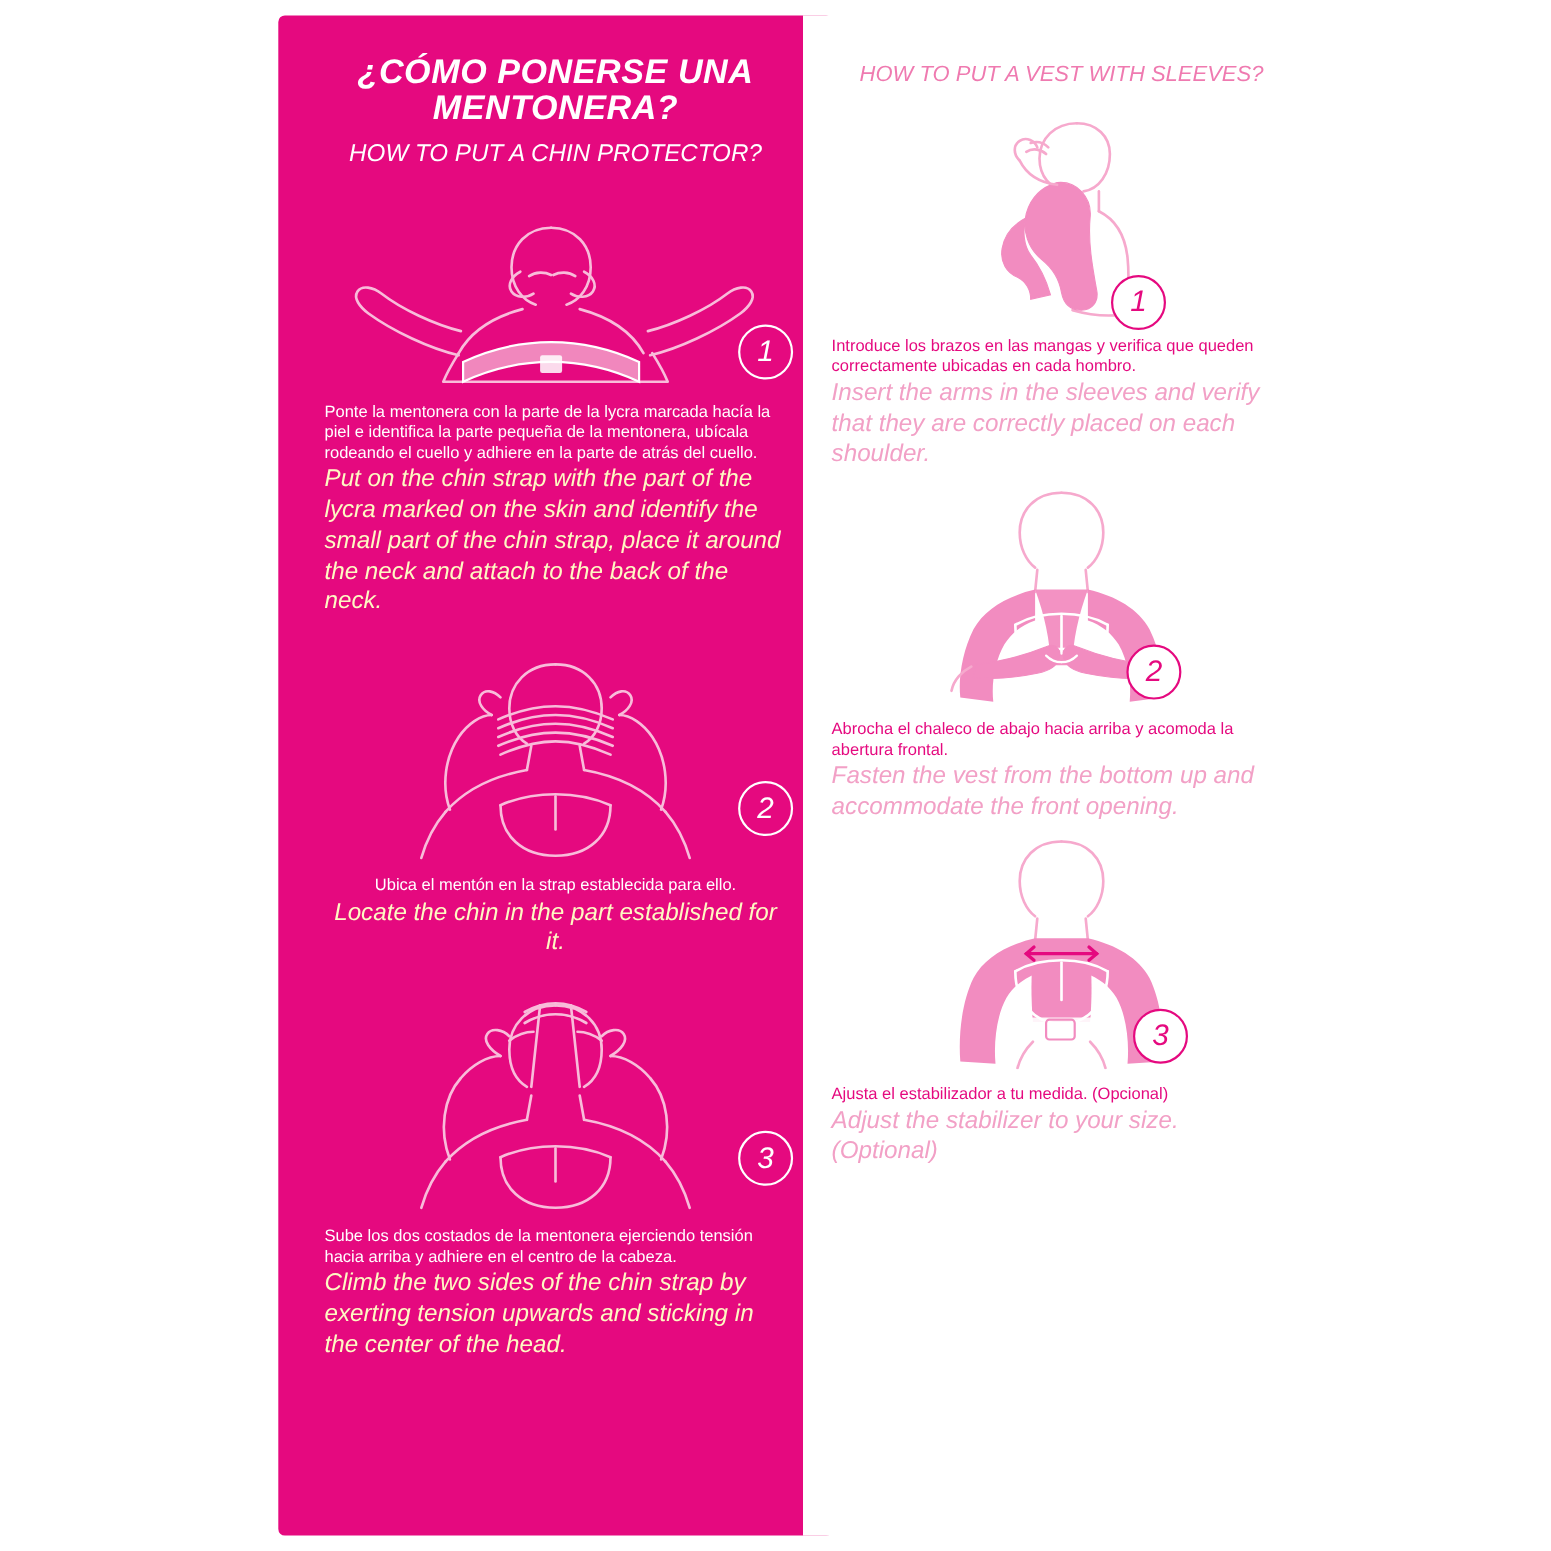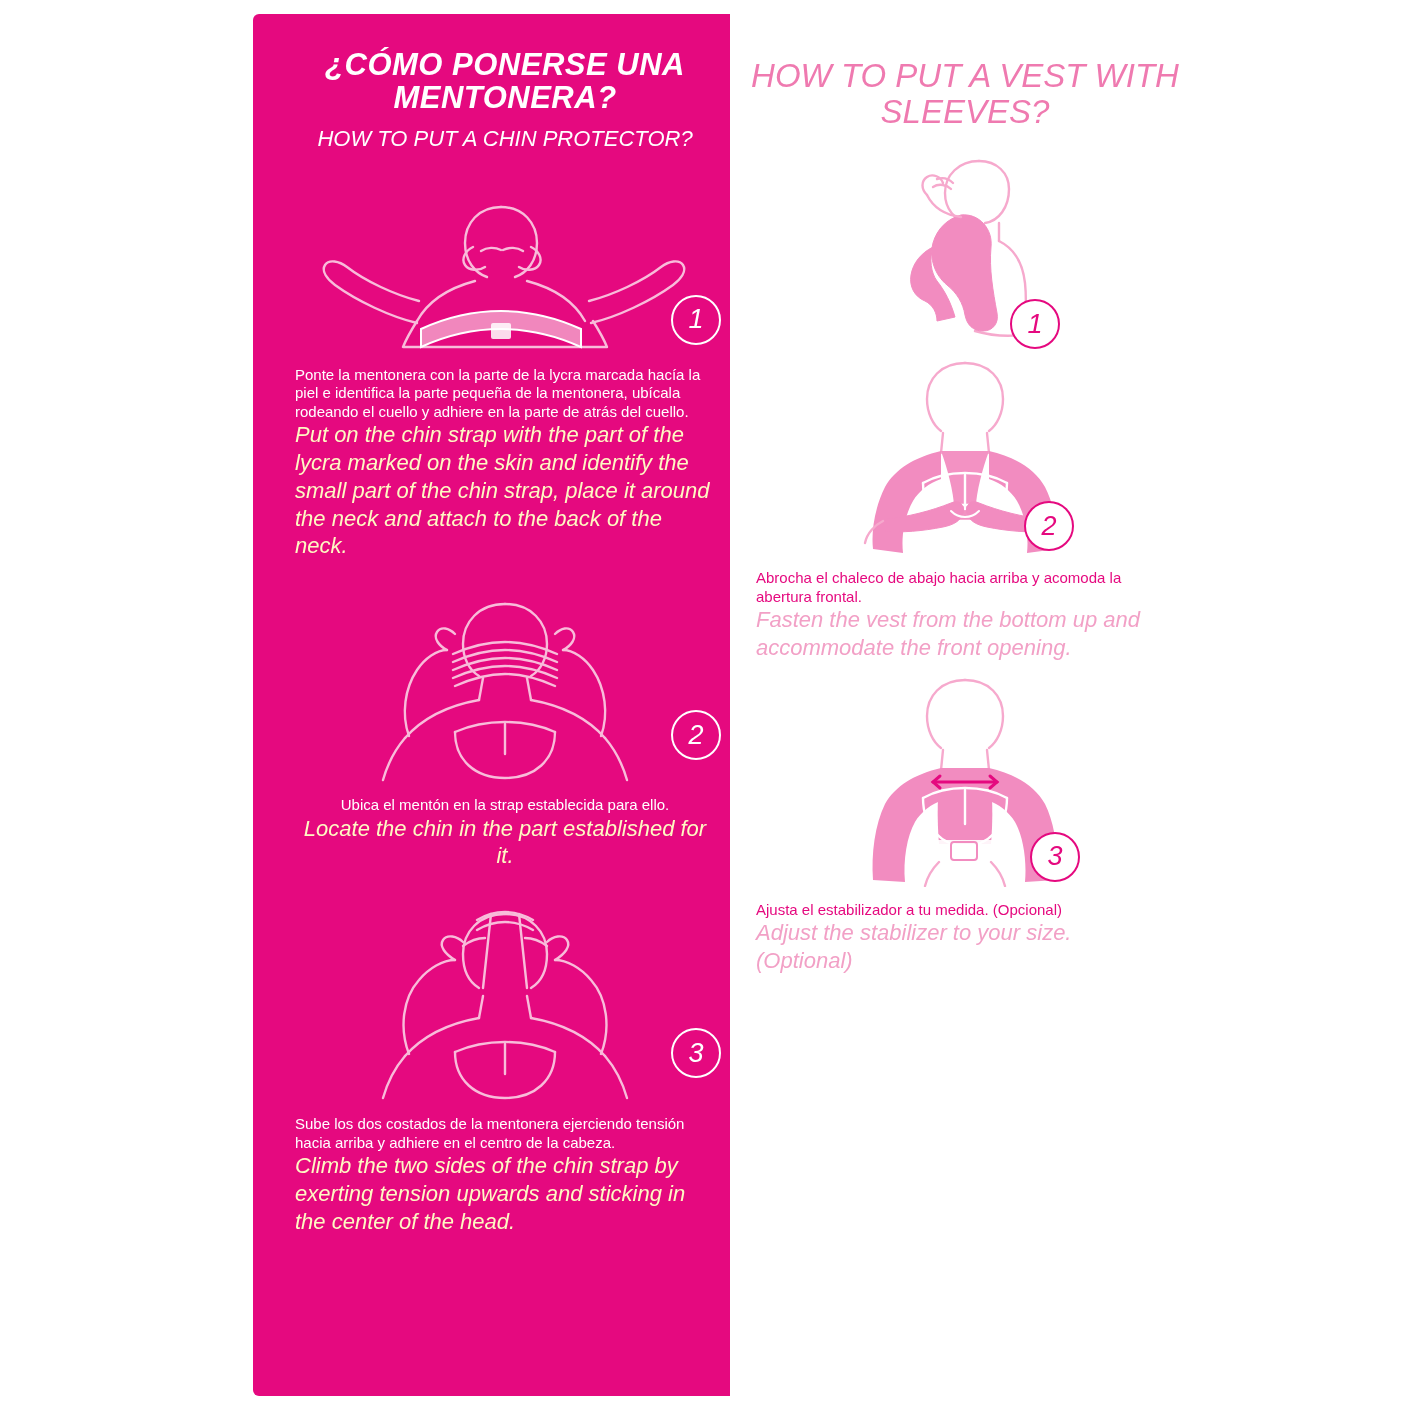--- a/index.html
+++ b/index.html
@@ -65,21 +65,21 @@
     color: #ffffff;
     font-size: 22px;
     margin-top: 12px;
   }
   .panel-right .head-es {
     color: #e5097f;
     font-size: 31px;
   }
   .panel-right .head-en {
     color: #ef7ab0;
-    font-size: 33px;
+    font-size: 20px;
     margin-top: 10px;
   }
 
   
   .step {
     position: relative;
   }
   .figure {
     position: relative;
     width: 100%;
@@ -290,20 +290,24 @@
 
           <g fill="none" stroke="#f6a9cd" stroke-width="2.4" stroke-linecap="round" stroke-linejoin="round">
             <path d="M196 66 c-16 -2 -28 -10 -34 -22"></path>
             <path d="M162 44 c-6 -6 -6 -14 0 -18 c6 -4 14 0 16 6"></path>
             <path d="M168 36 c6 -4 14 -2 18 2"></path>
             <path d="M172 28 c6 -2 12 0 16 4"></path>
           </g>
         </svg>
       </div>
       <div class="badge" style="right:126px; top:148px;">1</div>
+      <div class="txt" style="padding:0 12px;">
+        <p class="es">Introduce los brazos en las mangas y verifica que queden correctamente ubicadas en cada hombro.</p>
+        <p class="en">Insert the arms in the sleeves and verify that they are correctly placed on each shoulder.</p>
+      </div>
     </div>
 
     <div class="step" style="margin-top:14px;">
       <div class="figure">
         <svg width="400" height="200" viewBox="0 0 400 200" aria-hidden="true">
           <g fill="none" stroke="#f6a9cd" stroke-width="2.4" stroke-linecap="round" stroke-linejoin="round">
 
             <path d="M200 8 c-24 0 -38 16 -38 36 c0 14 6 26 14 32"></path>
             <path d="M200 8 c24 0 38 16 38 36 c0 14 -6 26 -14 32"></path>
 

